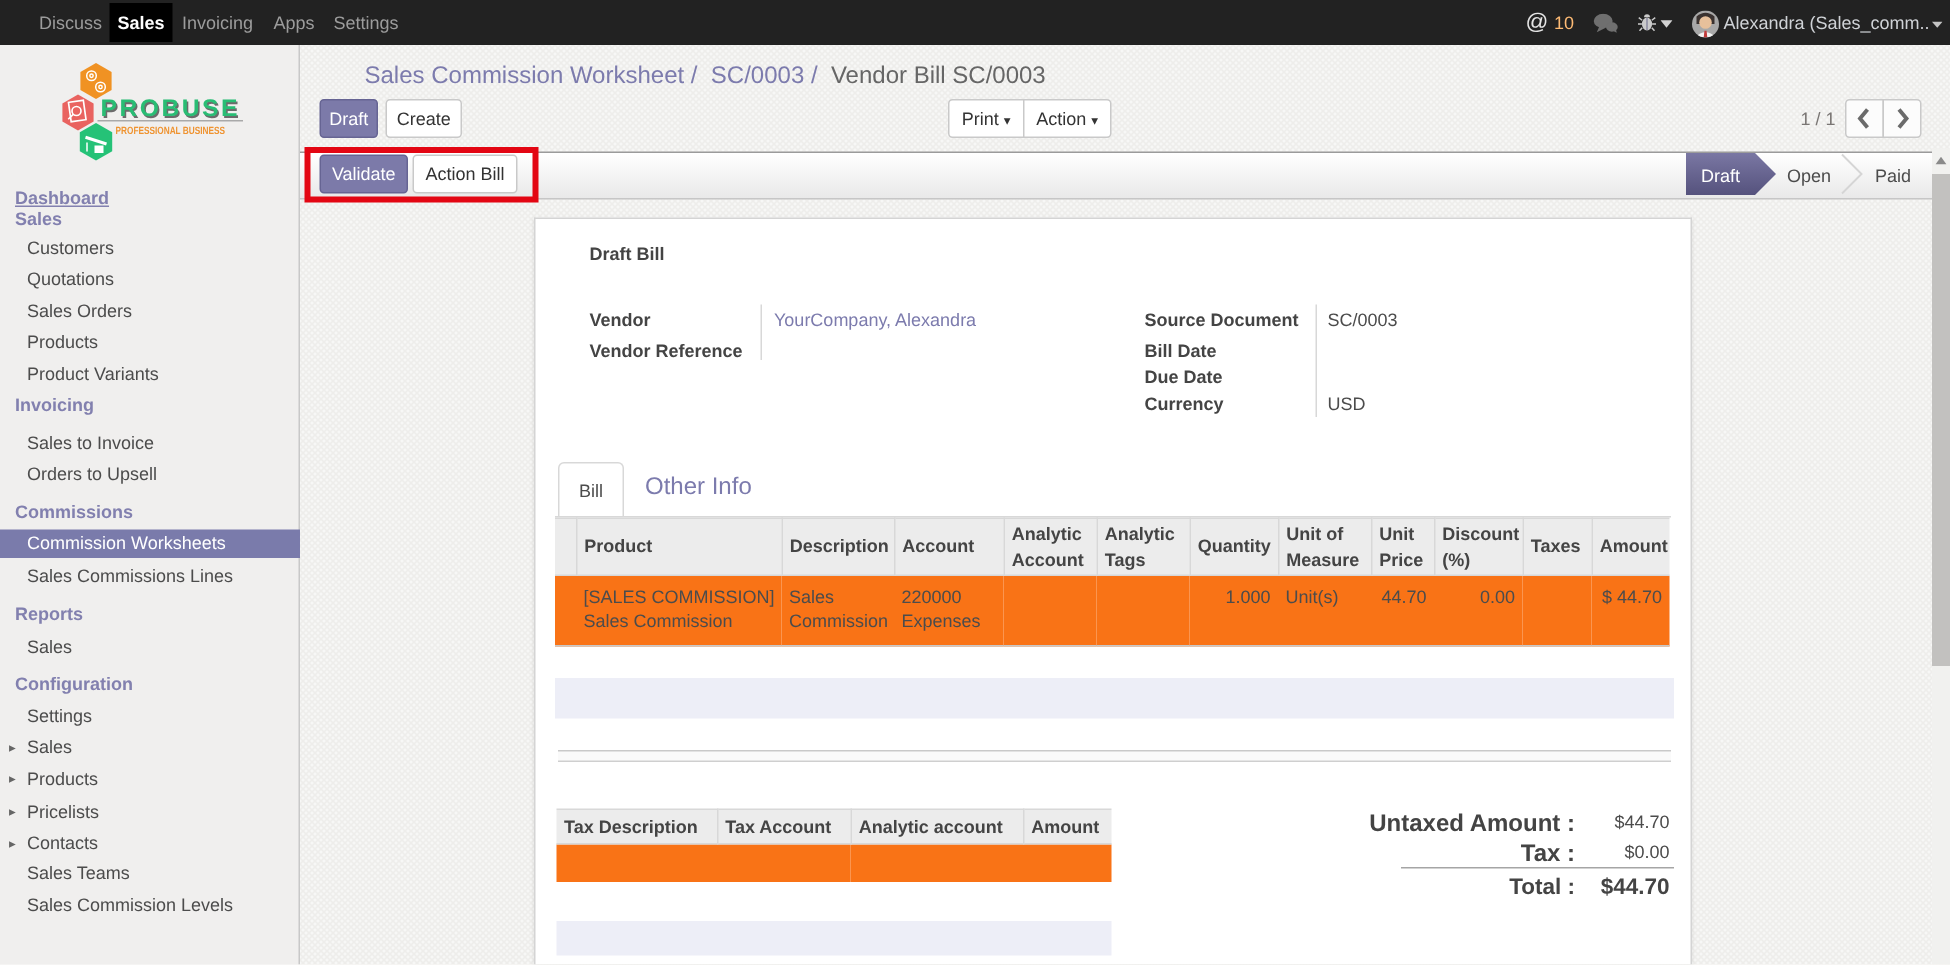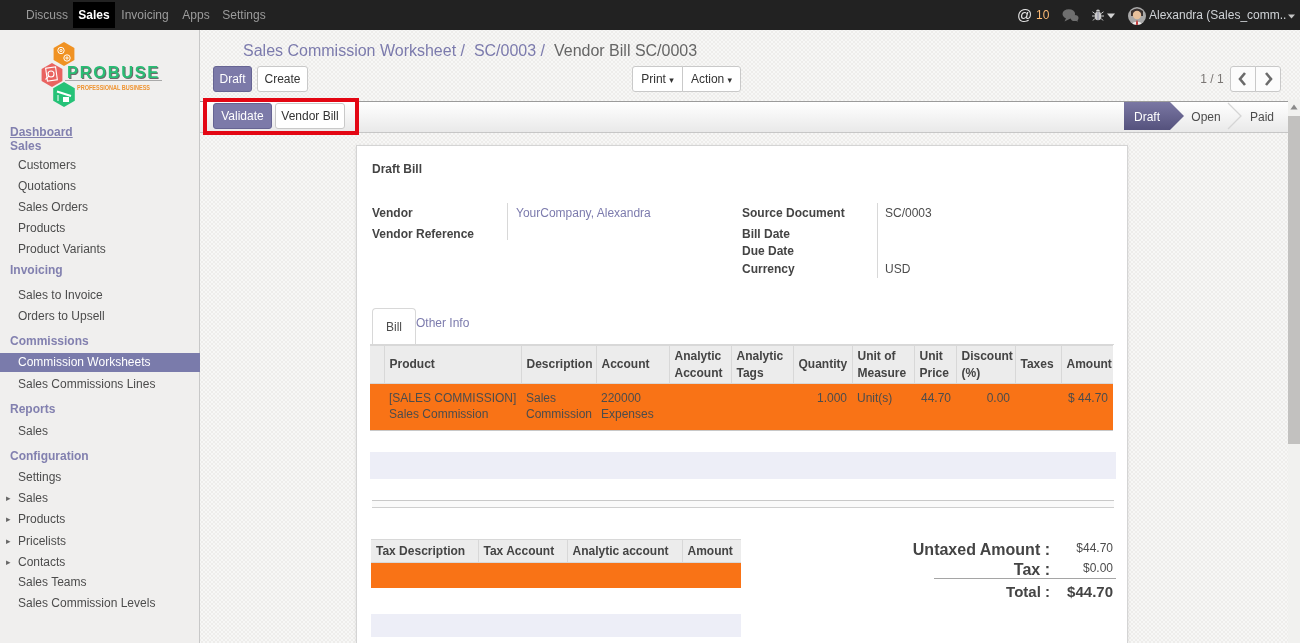--- a/index.html
+++ b/index.html
@@ -33,28 +33,28 @@
   .btn-p { background:#7c7aa9; border:1px solid #666493; color:#fff; }
   .btn-w { background:#fff; border:1px solid #c9c9c9; color:#333; }
   .carondark { font-size:9px; color:#333; }
   
   #statusbar { left:200px; top:102px; width:1088px; height:31px; background:linear-gradient(#ffffff,#e9e9e9); border-bottom:1px solid #c6c6c6; }
   
   #pagerval { left:1197px; top:66px; width:30px; height:26px; line-height:26px; font-size:12px; color:#7a7674; text-align:center; }
   .pgbtn { position:absolute; top:66px; width:26px; height:26px; background:#fcfcfc; border:1px solid #c9c9c9; }
   
   #sheet { left:356px; top:145px; width:772px; height:498px; background:#fff; border:1px solid #d4d4d4; border-bottom:none; box-shadow:0 1px 3px rgba(0,0,0,.1); }
-  .lbl { position:absolute; font-size:12px; font-weight:bold; color:#444; white-space:nowrap; }
+  .lbl { position:absolute; font-size:12px; font-weight:bold; color:#444; white-space:nowrap;margin-left:21px; }
   .val { position:absolute; font-size:12px; color:#4c4c4c; white-space:nowrap; }
   .link { color:#7c7bad; }
   .vline { position:absolute; width:1px; background:#d8d8d8; }
   
   #tabbill { left:372px; top:308px; width:44px; height:37px; background:#fff; border:1px solid #d8d8d8; border-bottom:1px solid #fff; border-radius:4px 4px 0 0; text-align:center; line-height:36px; font-size:12px; color:#4c4c4c; }
   #tabline { left:370px; top:344px; width:744px; height:1px; background:#d8d8d8; }
-  #tabother { left:416px; top:316px; font-size:12px; color:#7c7bad; }
+  #tabother { left:430px; top:316px; font-size:16px; color:#7c7bad; }
   
   table { border-collapse:collapse; table-layout:fixed; }
   th:first-child { border-left:none; } th:last-child { border-right:none; }
   th { background:#ececec; font-size:12px; font-weight:bold; color:#444; text-align:left; border:1px solid #d8d8d8; padding:0 5px; line-height:17px; vertical-align:middle; }
   td { font-size:12px; color:#4c4c4c; padding:0 5px; line-height:16px; vertical-align:top; }
   .lav { background:#f97316;margin-left:16px; }
   .num { text-align:right; }
   .lavrow { position:absolute; background:#edeef7; }
   
   .tlbl { position:absolute; width:200px; text-align:right; font-size:16px; font-weight:bold; color:#444; }
@@ -199,21 +199,21 @@
         <stop offset="1" stop-color="#55527d"></stop>
     </linearGradient>
   </defs>
   <polygon points="0,0 46,0 60,14 46,28 0,28" fill="url(#dg)"></polygon>
   <path d="M104,1 L117,14 L104,27" fill="none" stroke="#d5d5d5" stroke-width="1.3"></path>
   <text x="23" y="19" text-anchor="middle" font-family="Liberation Sans, sans-serif" font-size="12" fill="#fff">Draft</text>
   <text x="82" y="19" text-anchor="middle" font-family="Liberation Sans, sans-serif" font-size="12" fill="#4c4c4c">Open</text>
   <text x="138" y="19" text-anchor="middle" font-family="Liberation Sans, sans-serif" font-size="12" fill="#4c4c4c">Paid</text>
 </svg>
 <div class="btn btn-p" style="left:213px; top:103px; width:59px;">Validate</div>
-<div class="btn btn-w" style="left:275px; top:103px; width:70px;">Vendor Bill</div>
+<div class="btn btn-w" style="left:275px; top:103px; width:70px;">Action Bill</div>
 <div id="sheet" class="abs"></div>
 <div class="lbl" style="left:372px; top:162px;">Draft Bill</div>
 <div class="lbl" style="left:372px; top:206px;">Vendor</div>
 <div class="lbl" style="left:372px; top:227px;">Vendor Reference</div>
 <div class="vline" style="left:507px; top:203px; height:37px;"></div>
 <div class="val link" style="left:516px; top:206px;">YourCompany, Alexandra</div>
 <div class="lbl" style="left:742px; top:206px;">Source Document</div>
 <div class="lbl" style="left:742px; top:227px;">Bill Date</div>
 <div class="lbl" style="left:742px; top:244px;">Due Date</div>
 <div class="lbl" style="left:742px; top:262px;">Currency</div>

